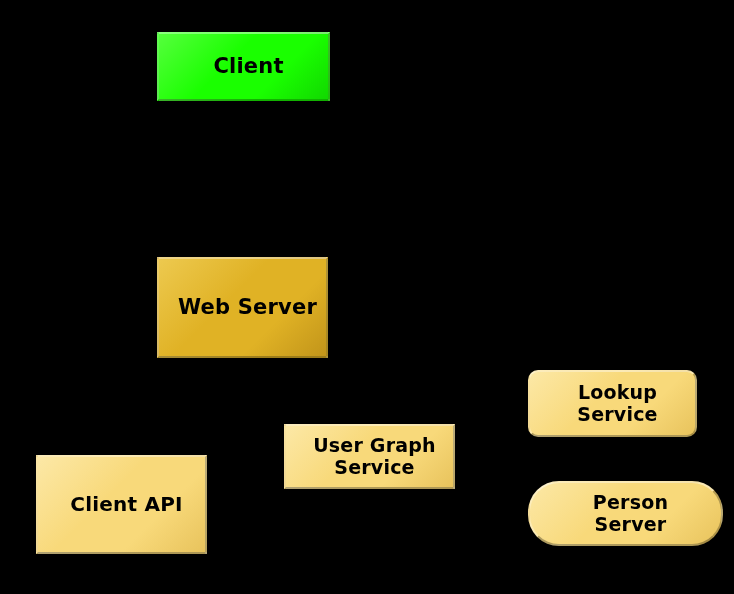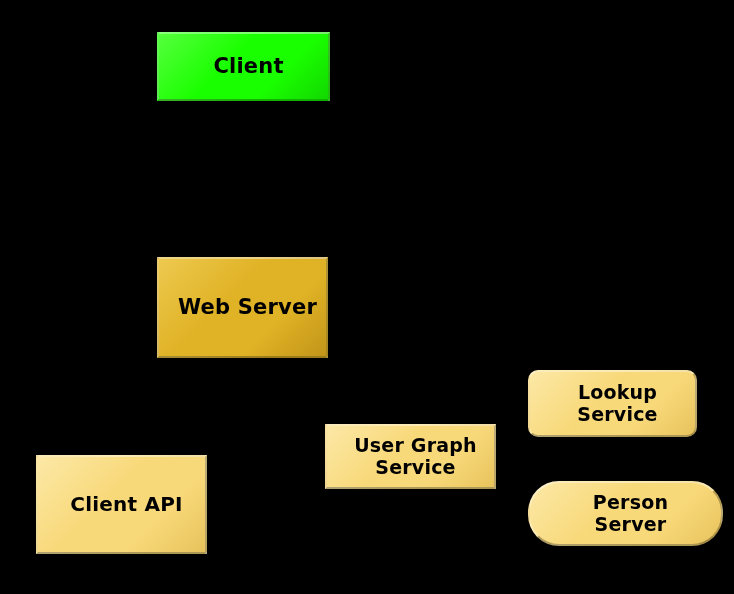--- a/index.html
+++ b/index.html
@@ -45,21 +45,21 @@
   .node .label {
     display: block;
     white-space: pre-line;
     padding: 0 4px;
   }
 
   
   #node-client        { left: 157px; top: 32px;  width: 173px; height: 69px;  font-size: 21px; }
   #node-web-server    { left: 157px; top: 216px; width: 171px; height: 101px; font-size: 21px; }
   #node-lookup        { left: 528px; top: 370px; width: 169px; height: 67px;  font-size: 19px; border-radius: 10px; }
-  #node-user-graph    { left: 284px; top: 424px; width: 171px; height: 65px;  font-size: 19px; margin-left: 41px; }
+  #node-user-graph    { left: 284px; top: 424px; width: 171px; height: 65px;  font-size: 19px; }
   #node-person-server { left: 528px; top: 481px; width: 169px; height: 65px;  font-size: 19px; }
   #node-search-api    { left: 36px;  top: 455px; width: 171px; height: 99px;  font-size: 20px; }
 </style>
 </head>
 <body>
 
 <div id="canvas" style="background: rgb(0, 0, 0);">
 
   <div class="node bevel" id="node-client" style="left: 157px; top: 32px; width: 173px; height: 69px; color: rgb(0, 0, 0); background: linear-gradient(135deg, rgb(85, 255, 60) 0%, rgb(26, 255, 0) 42%, rgb(26, 255, 0) 68%, rgb(17, 217, 0) 100%);">
     <span class="label">Client</span>

